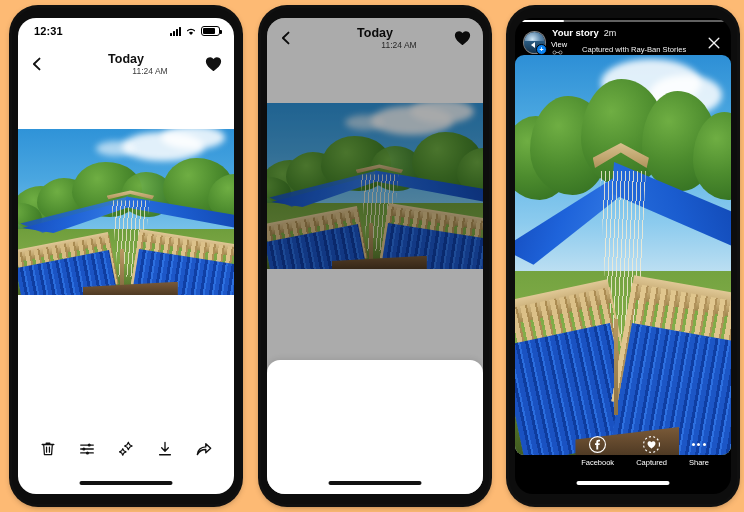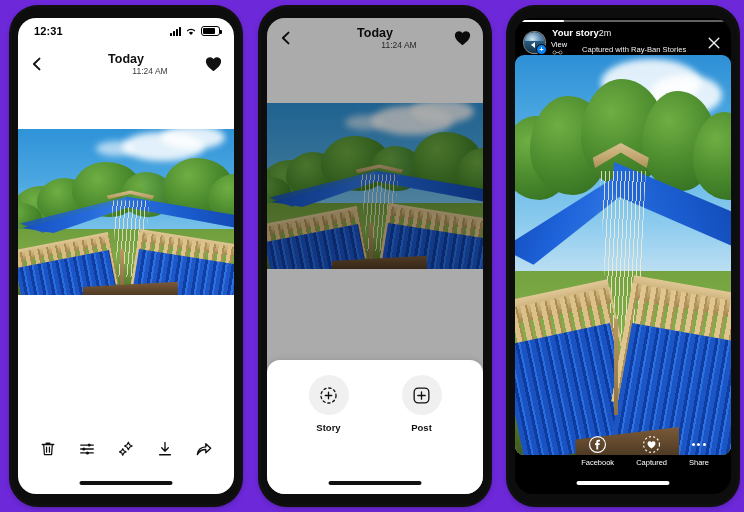--- a/index.html
+++ b/index.html
@@ -1,17 +1,17 @@
 <!DOCTYPE html>
 <html><head>
 <meta charset="utf-8">
 <style>
   html,body{margin:0;padding:0;background:#ffffff;}
   body{width:744px;height:512px;overflow:hidden;font-family:"Liberation Sans",sans-serif;}
-  .stage{position:relative;width:744px;height:512px;background:#6d28d9;}
+  .stage{position:relative;width:744px;height:512px;background:#fdba74;}
 
   
   .phone{position:absolute;top:8px;width:228px;height:496px;border-radius:26px;
          background:#0d0d0d;box-shadow:0 0 0 3px #101010, 0 2px 7px rgba(0,0,0,.45);}
   #phone1{left:12px;} #phone2{left:261px;} #phone3{left:509px;}
   .screen{position:absolute;left:6px;top:10px;width:216px;height:476px;border-radius:18px;
           overflow:hidden;background:#fff;}
   .screen.dark{background:#000;}
 
   
@@ -107,21 +107,21 @@
   .avatar{width:21px;height:21px;border-radius:50%;flex:none;position:relative;overflow:visible;
           background:radial-gradient(circle at 40% 35%,#cfe6f5 0%,#5a86ab 45%,#1f3e57 100%);
           box-shadow:0 0 0 1px rgba(255,255,255,.5);}
   .avatar .av-img{position:absolute;inset:0;border-radius:50%;overflow:hidden;}
   .avatar .av-img:before{content:"";position:absolute;left:-10%;top:40%;width:120%;height:60%;
         background:linear-gradient(180deg,#2b5d84,#12304a);}
   .avatar .plus{position:absolute;right:-2px;bottom:-2px;width:9px;height:9px;border-radius:50%;
         background:#0b84f3;border:1.2px solid #000;display:flex;align-items:center;
         justify-content:center;color:#fff;font-size:7px;line-height:1;font-weight:bold;}
   .story-meta{margin-left:7px;line-height:1.2;flex:1;min-width:0;}
-  .story-line1{display:flex;align-items:baseline;}
+  .story-line1{display:flex;align-items:baseline;gap:5px;}
   .story-user{font-size:9.5px;font-weight:bold;color:#fff;text-shadow:0 1px 2px rgba(0,0,0,.45);}
   .story-time{font-size:9px;color:rgba(255,255,255,.92);text-shadow:0 1px 2px rgba(0,0,0,.45);}
   .story-line2{display:flex;align-items:center;gap:3px;margin-top:1px;}
   .story-sub{font-size:7.6px;color:rgba(255,255,255,.95);text-shadow:0 1px 2px rgba(0,0,0,.5);
              white-space:nowrap;overflow:hidden;text-overflow:ellipsis;margin-left:16px;}
   .story-close{width:16px;height:16px;flex:none;margin-left:4px;color:#fff;opacity:.95;}
   .view-chip{position:absolute;left:16px;top:22px;display:flex;align-items:center;gap:16px;z-index:6;}
   .view-chip .tri{width:0;height:0;border-top:3px solid transparent;border-bottom:3px solid transparent;
                   border-right:4px solid #fff;}
   .view-chip .vtxt{font-size:7.5px;color:#fff;}
@@ -328,40 +328,20 @@
           <div class="bluepanelR" style="left:56%;top:72%;width:48%;height:28%;transform:rotate(9deg);transform-origin:0% 0%;
                background:repeating-linear-gradient(90deg,#1d57c8 0 4px,#103fa4 4px 7px,#2d70e0 7px 9px);"></div>
           <div class="post" style="left:47%;top:72%;width:2.2%;height:22%;"></div>
           <div class="bench" style="left:30%;top:92%;width:44%;height:8%;clip-path:polygon(0 40%,100% 0,100% 100%,0 100%);"></div>
         </div>
       </div>
 
       <div class="dimmer"></div>
 
       <div class="sheet">
-        <div class="share-row">
-          <div class="share-item">
-            <span class="share-circle">
-              <svg viewBox="0 0 24 24" width="21" height="21" fill="none" stroke="#111" stroke-width="1.5" stroke-linecap="round">
-                <circle cx="12" cy="12" r="8.6" stroke-dasharray="2.6 3.2"></circle>
-                <path d="M12 8.3v7.4M8.3 12h7.4"></path>
-                </svg>
-            </span>
-            <span class="share-label">Story</span>
-          </div>
-          <div class="share-item">
-            <span class="share-circle">
-              <svg viewBox="0 0 24 24" width="21" height="21" fill="none" stroke="#111" stroke-width="1.5" stroke-linecap="round">
-                <rect x="3.6" y="3.6" width="16.8" height="16.8" rx="4.6"></rect>
-                <path d="M12 7.8v8.4M7.8 12h8.4"></path>
-                </svg>
-            </span>
-            <span class="share-label">Post</span>
-          </div>
-        </div>
       </div>
 
       <div class="home-ind"></div>
     </div>
   </div>
 
   <div class="phone" id="phone3">
     <div class="screen dark">
 
 

